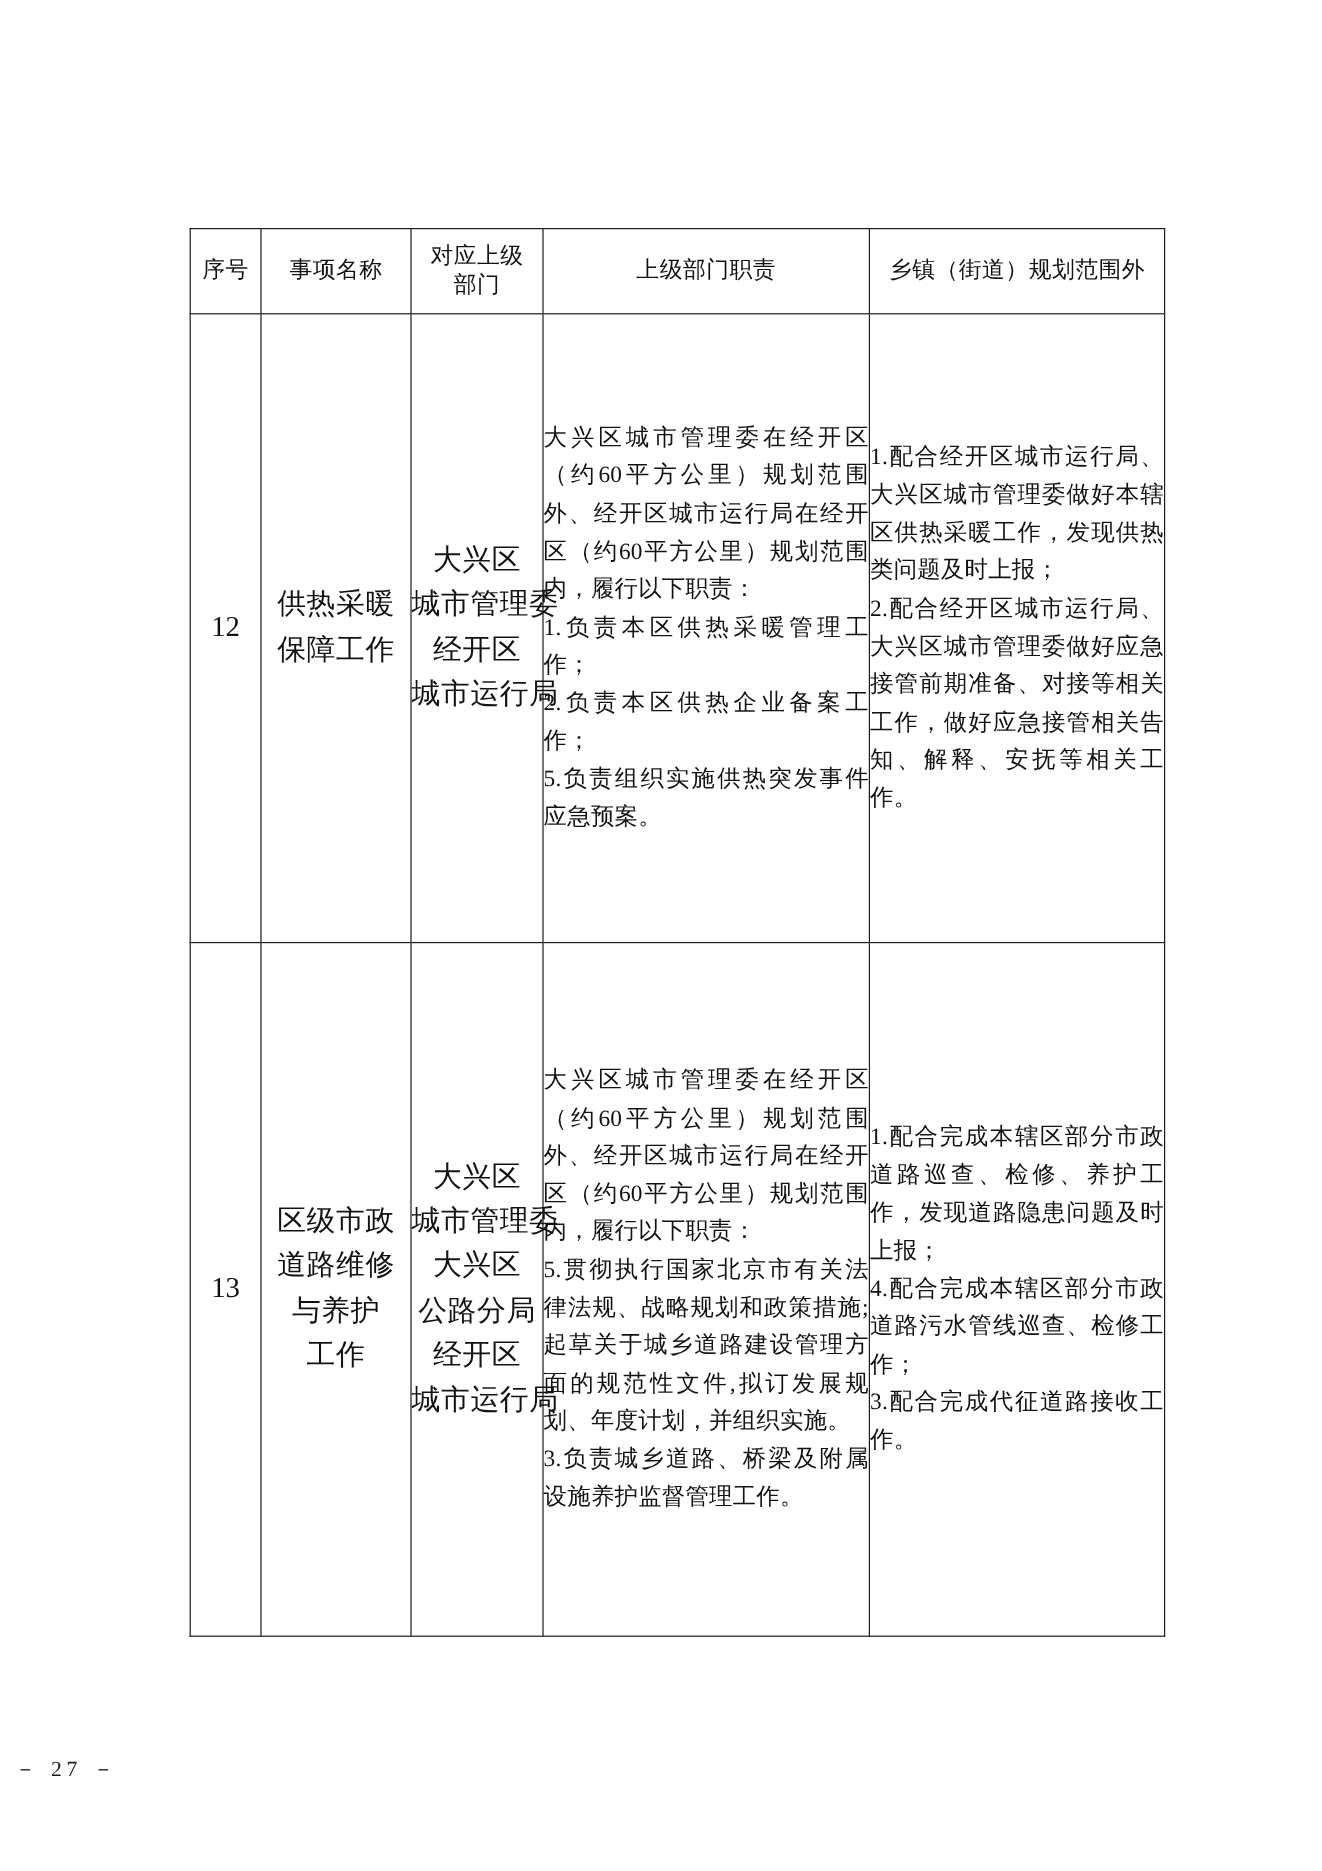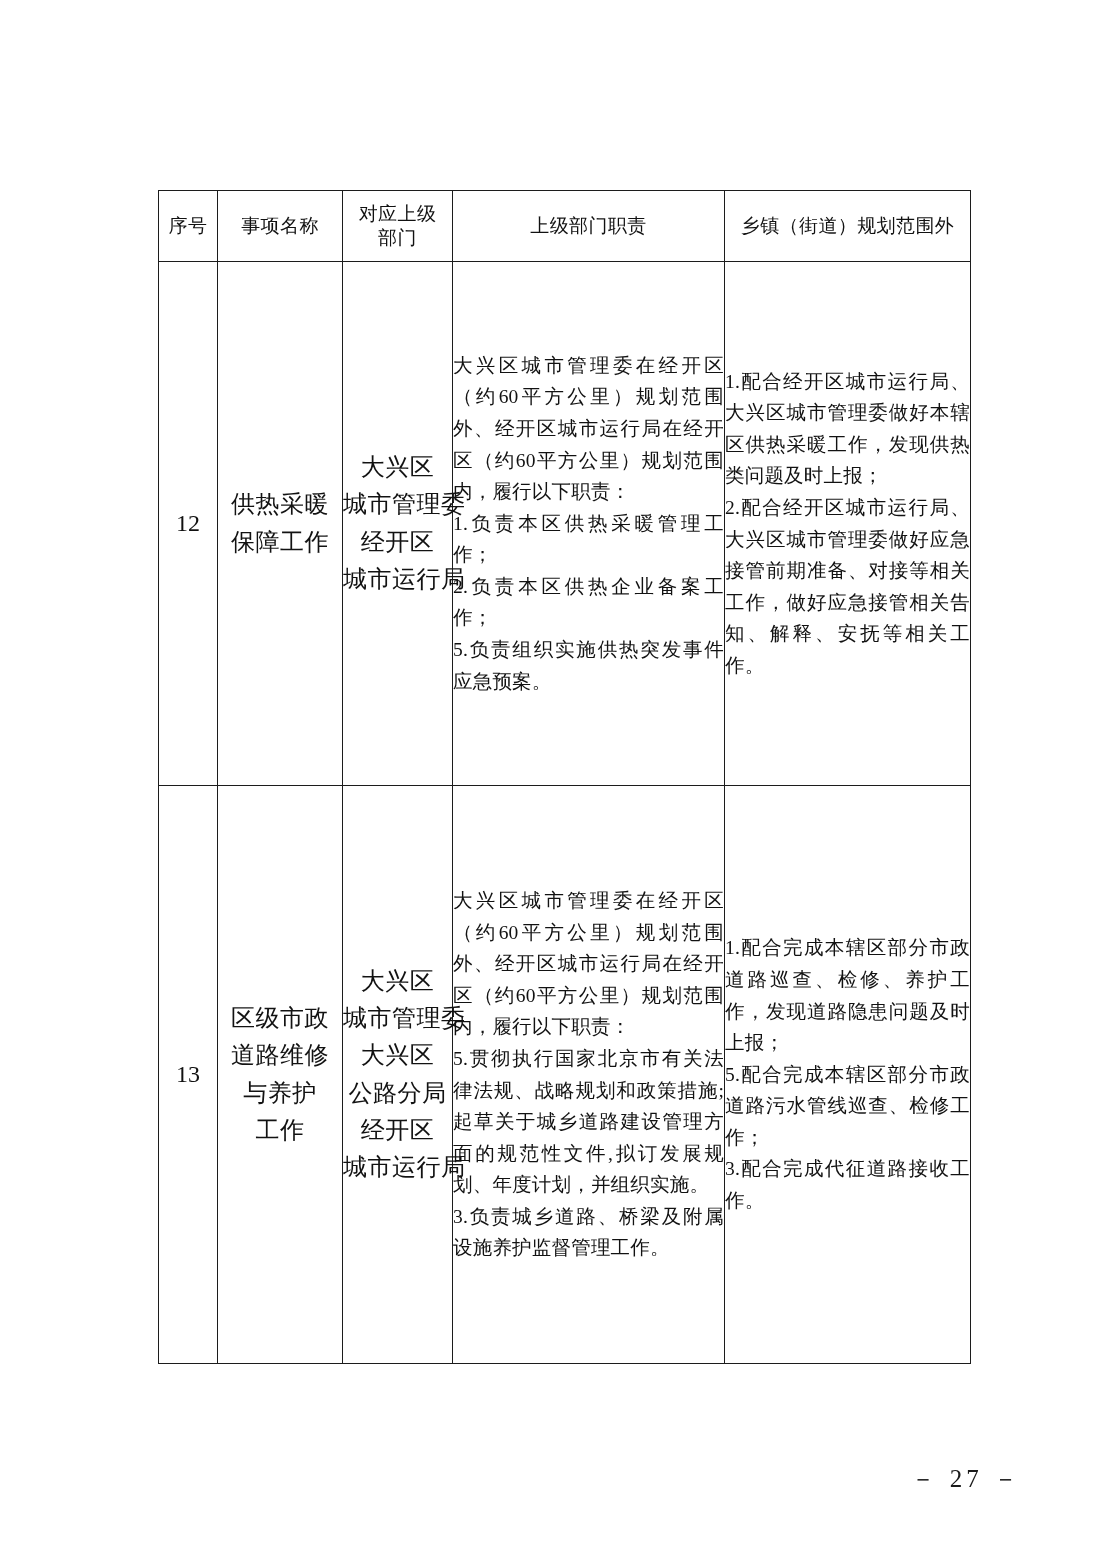--- a/index.html
+++ b/index.html
@@ -100,23 +100,22 @@
 
   .row-12 td { height: 523px; }
   .row-13 td { height: 577px; }
 
   
   .page-number {
     position: absolute;
     left: 0;
     top: 1462px;
     width: 1010px;
-    text-align: right;
     font-family: "Liberation Serif", "DejaVu Serif", serif;
-    font-size: 25px;
+    font-size: 18px;
     letter-spacing: 4px;
     color: #1a1a1a;
   }
 </style>
 </head>
 <body>
 
 <div class="page">
 
   <table class="duty-table">
@@ -183,21 +182,21 @@
           <span class="ln">经开区</span>
           <span class="ln">城市运行局</span>
         </td>
         <td class="cell-duty">
           <p class="j">大兴区城市管理委在经开区（约60平方公里）规划范围外、经开区城市运行局在经开区（约60平方公里）规划范围内，履行以下职责：</p>
           <p class="j">5.贯彻执行国家北京市有关法律法规、战略规划和政策措施;起草关于城乡道路建设管理方面的规范性文件,拟订发展规划、年度计划，并组织实施。</p>
           <p class="j">3.负责城乡道路、桥梁及附属设施养护监督管理工作。</p>
         </td>
         <td class="cell-coop">
           <p class="j">1.配合完成本辖区部分市政道路巡查、检修、养护工作，发现道路隐患问题及时上报；</p>
-          <p class="j">5.配合完成本辖区部分市政道路污水管线巡查、检修工作；</p>
+          <p class="j">4.配合完成本辖区部分市政道路污水管线巡查、检修工作；</p>
           <p class="j">3.配合完成代征道路接收工作。</p>
         </td>
       </tr>
     </tbody>
   </table>
 
   <div class="page-number">－ 27 －</div>
 
 </div>
 

